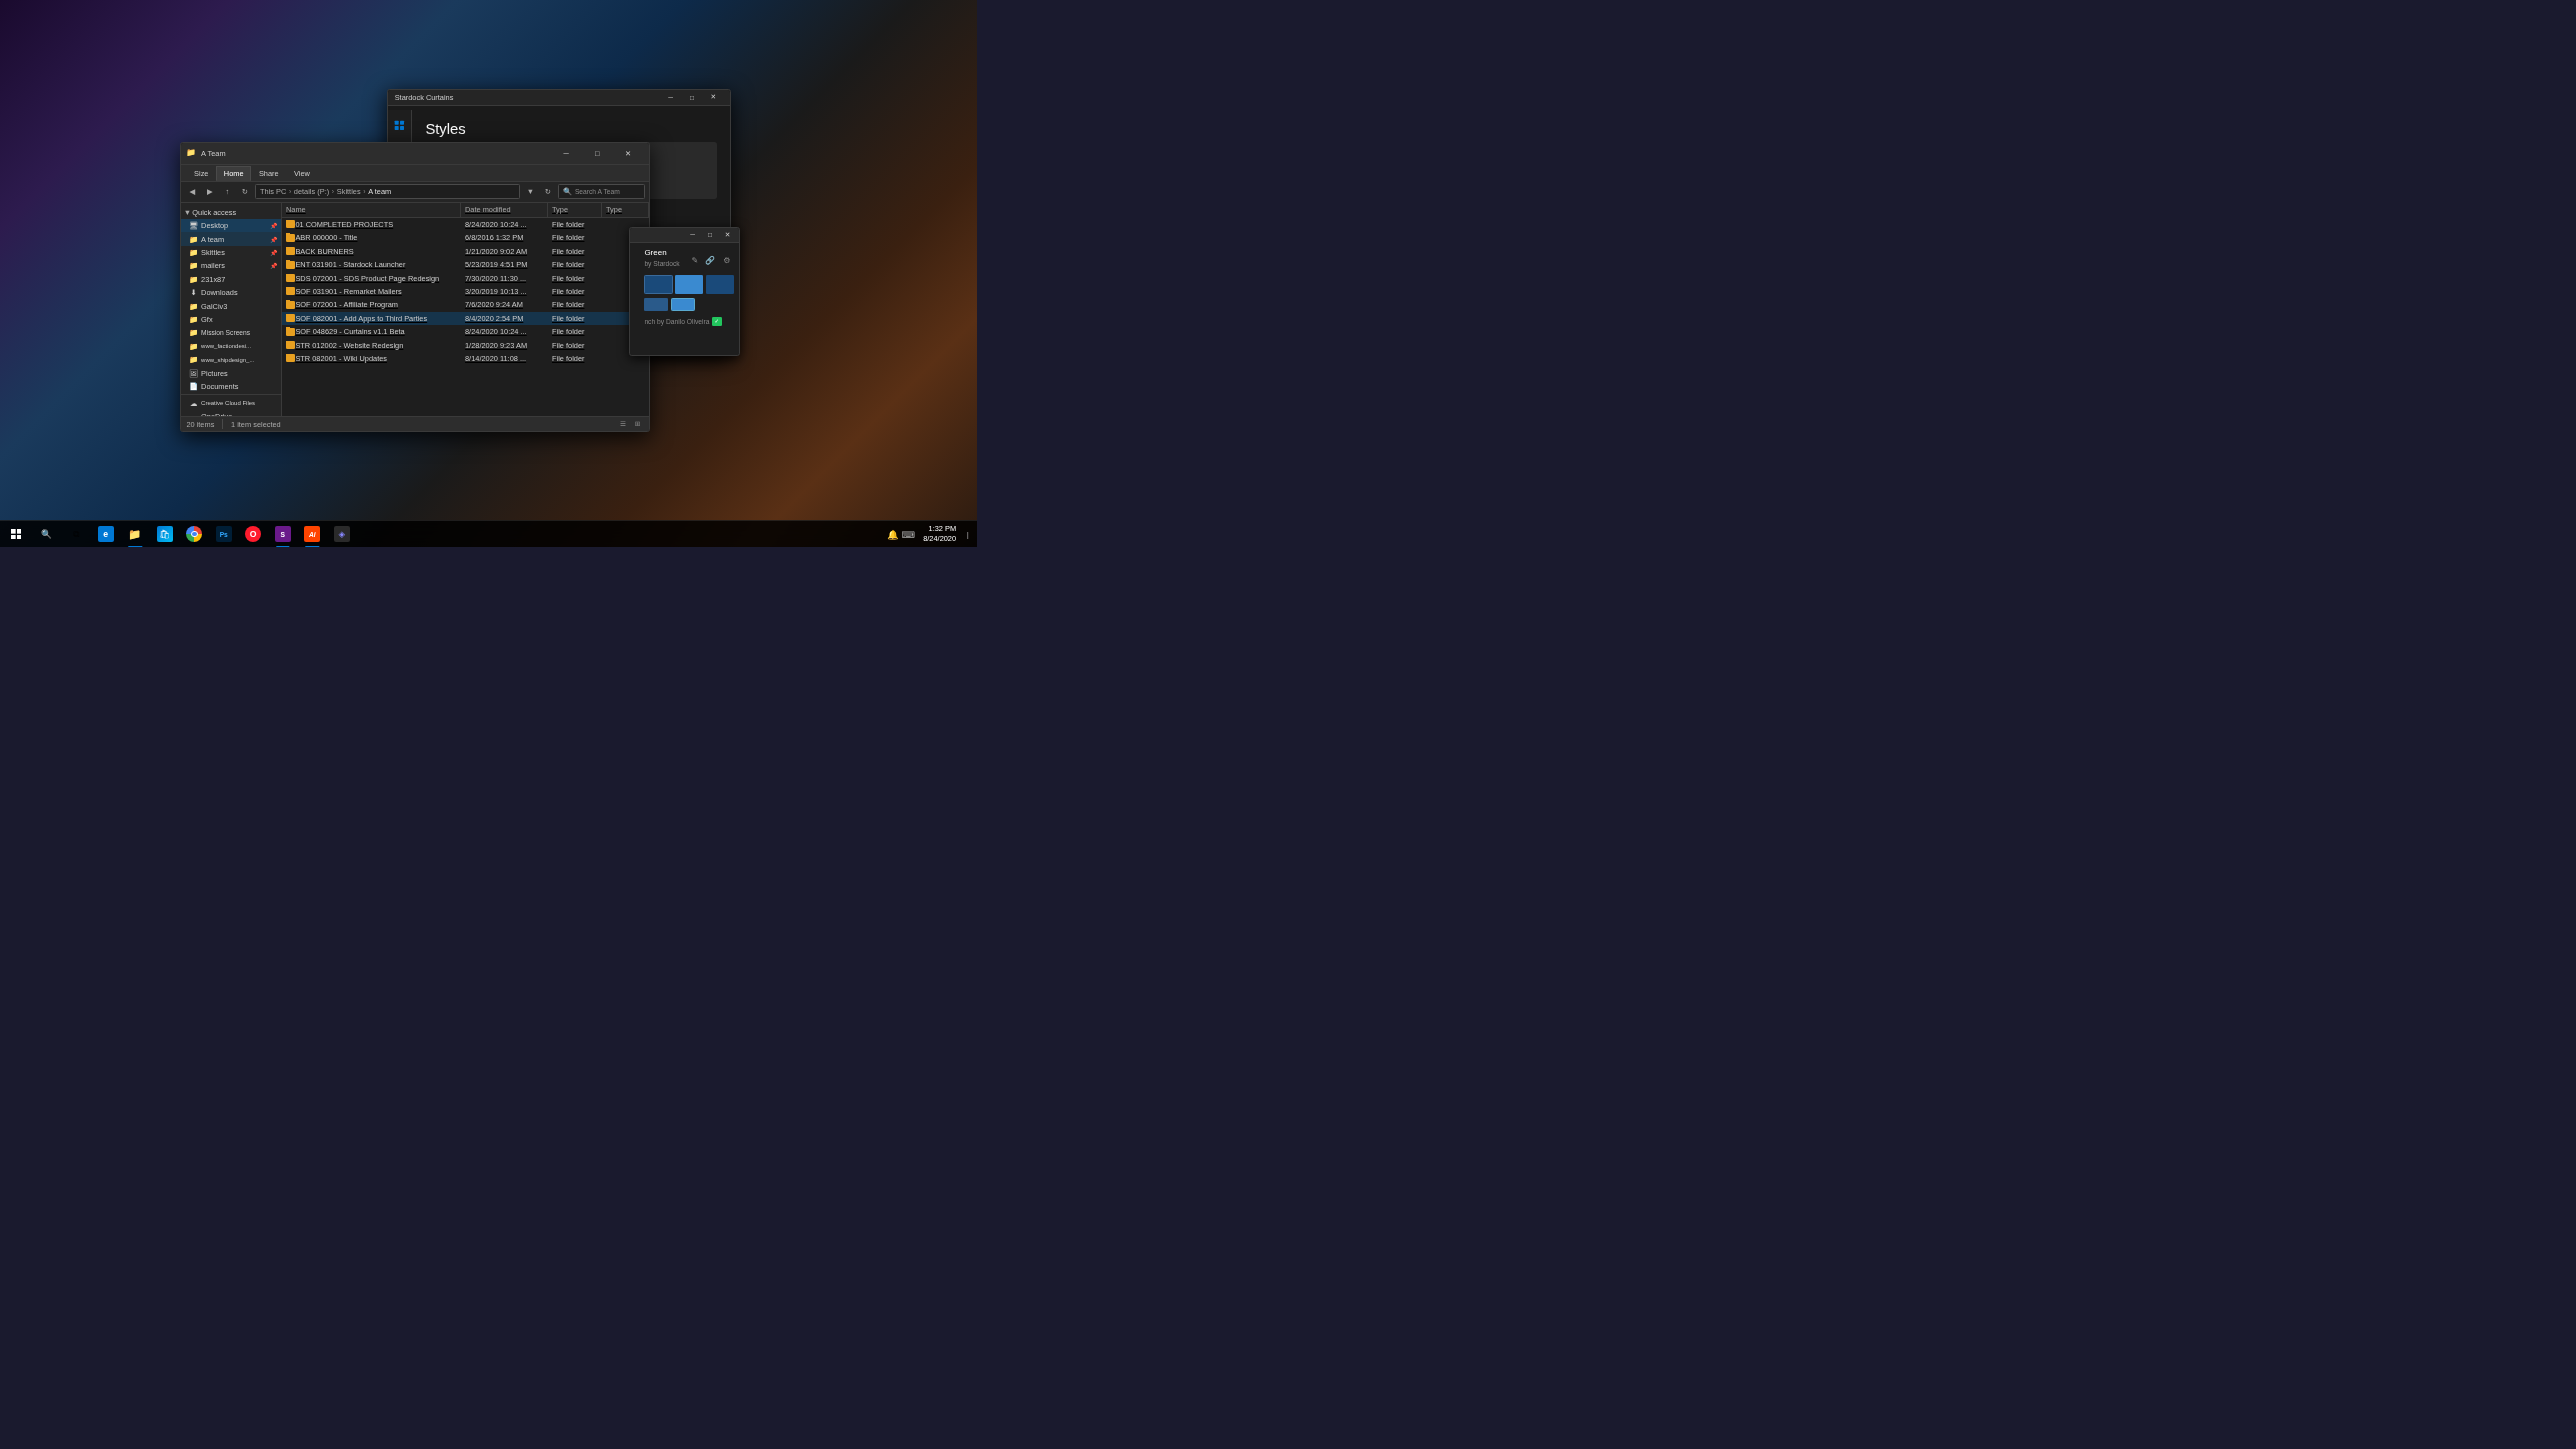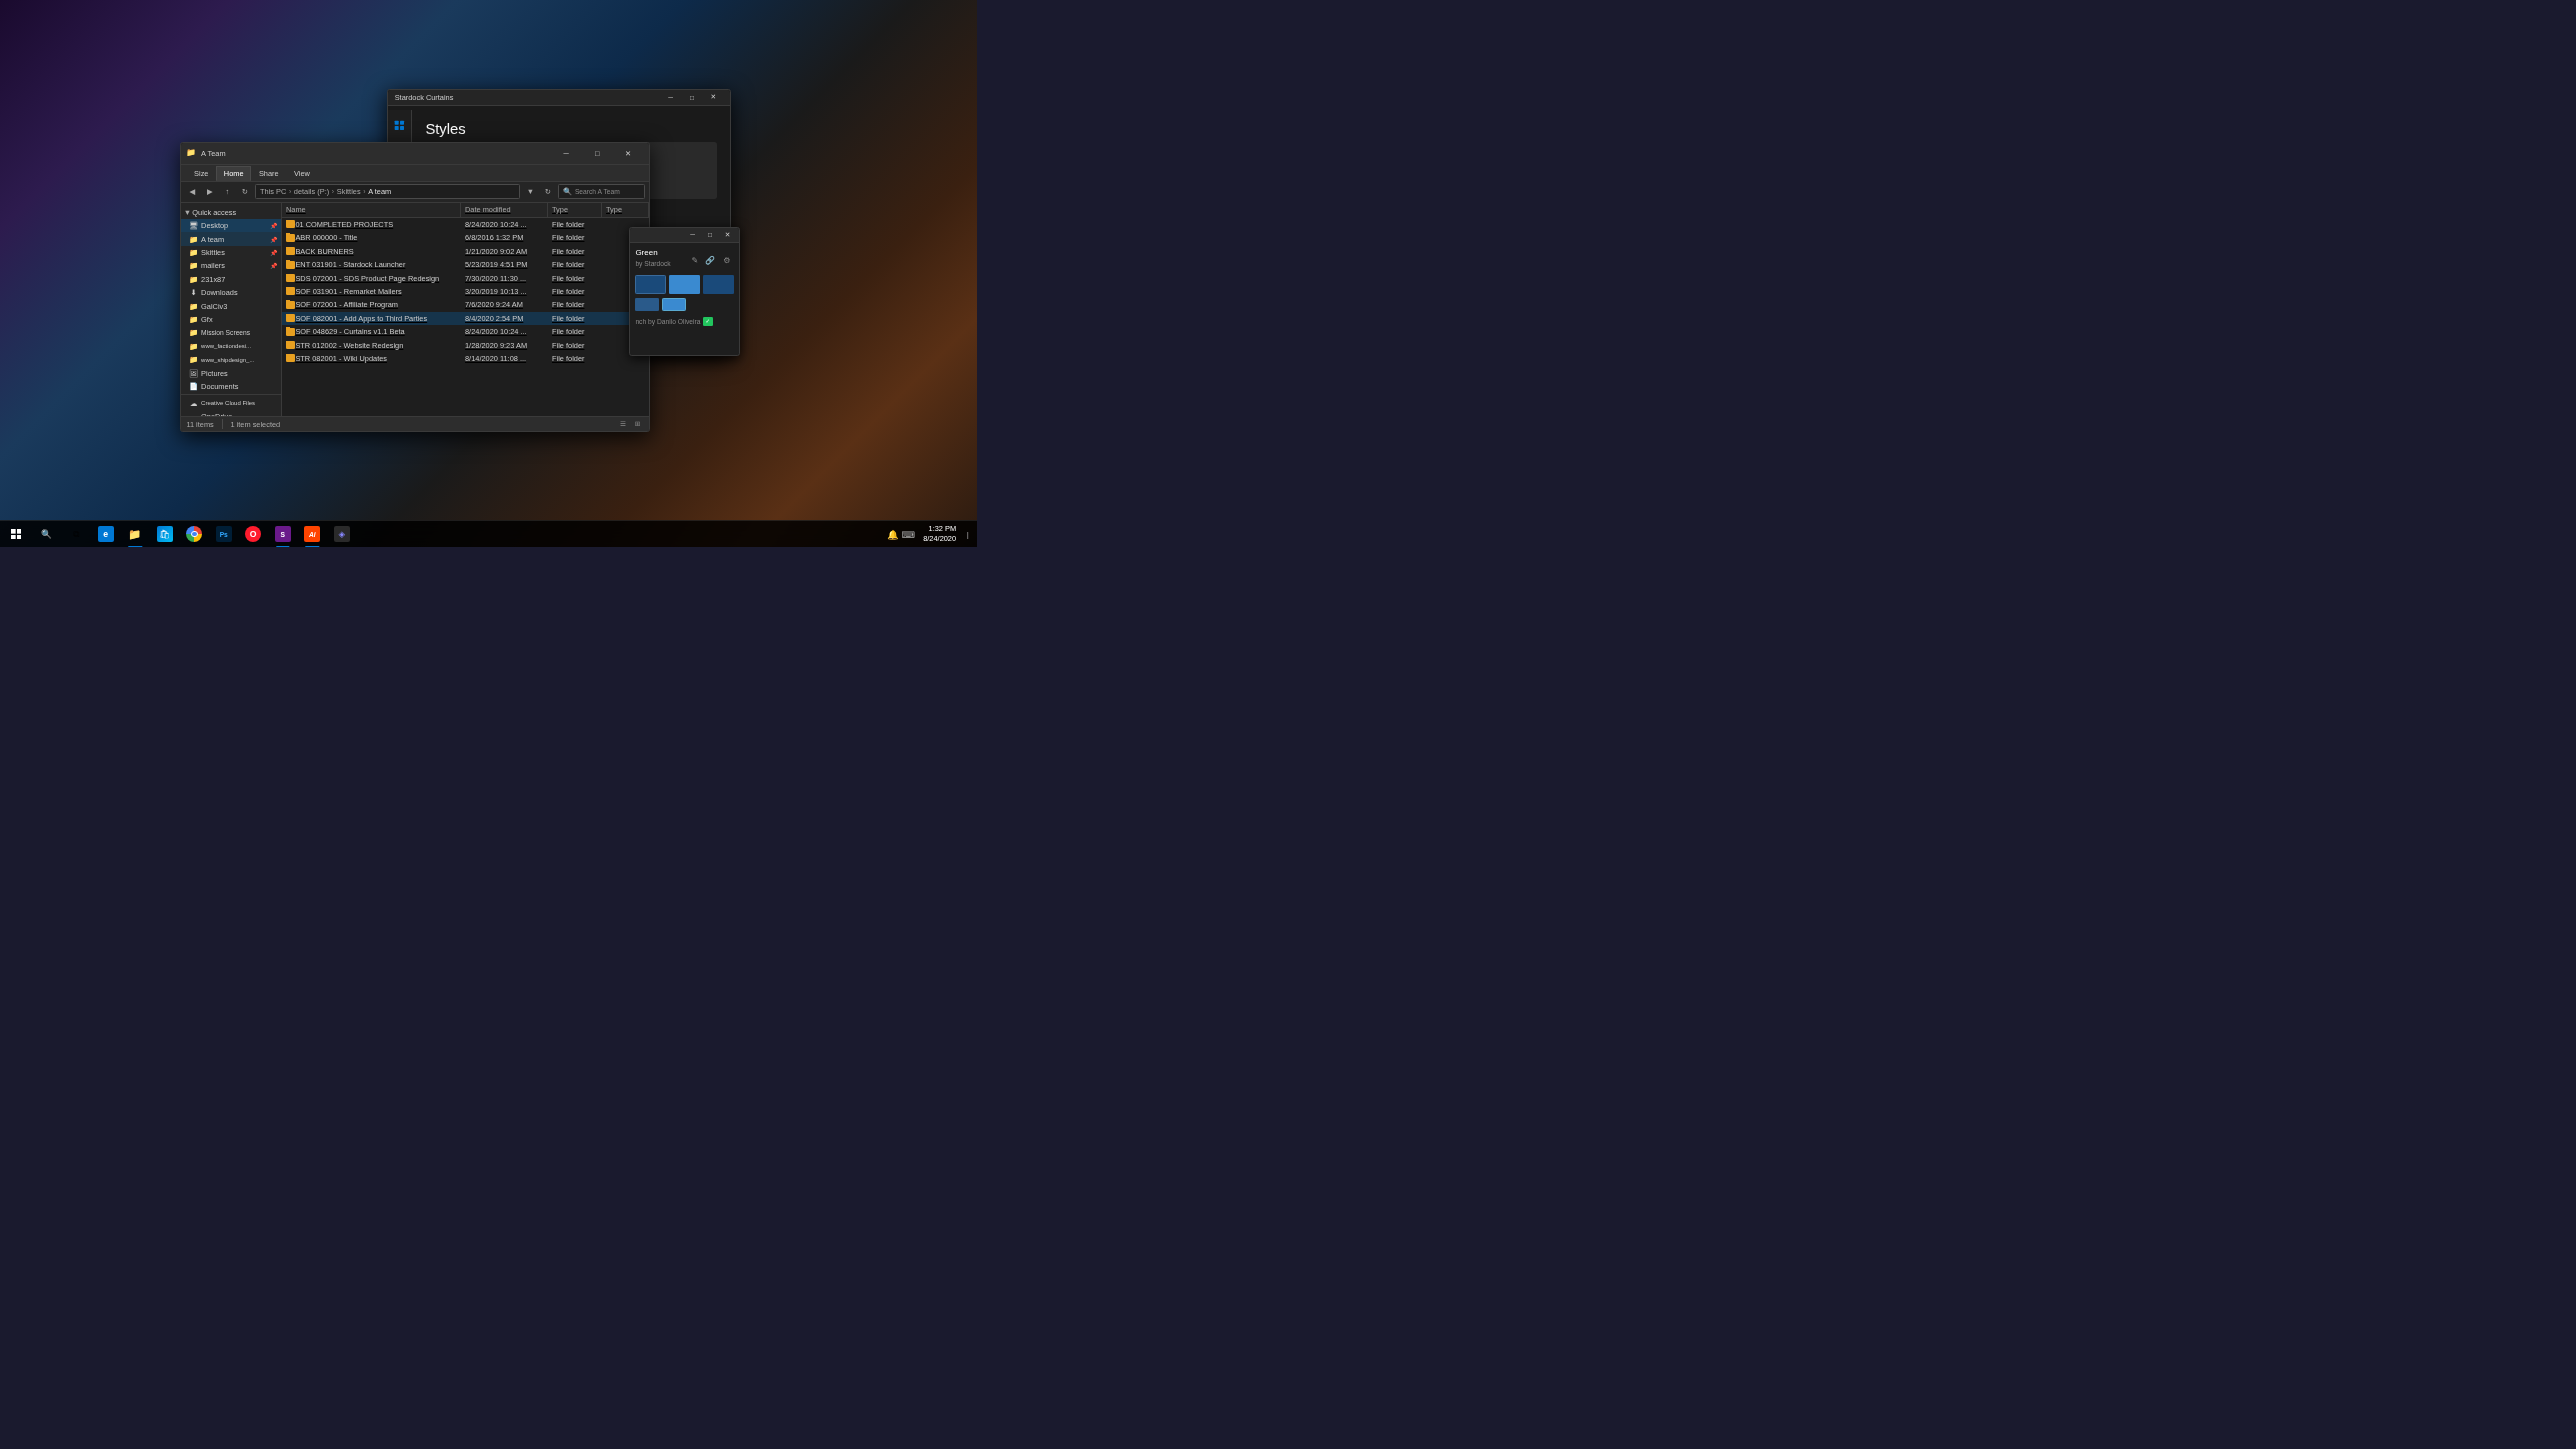--- a/index.html
+++ b/index.html
@@ -591,20 +591,21 @@
       align-items: center;
       justify-content: center;
       color: #ccc;
       font-size: 6.7px;
       cursor: pointer;
       border-radius: 1.3px;
     }
 
     .green-content {
       padding: 5.4px;
+      margin-left: 9px;
     }
 
     .green-style-name {
       font-size: 8px;
       color: white;
       margin-bottom: 2.7px;
     }
 
     .green-style-sub {
       font-size: 6.7px;
@@ -896,21 +897,21 @@
             </div>
             <div class="file-row-cell">8/14/2020 11:08 ...</div>
             <div class="file-row-cell">File folder</div>
             <div class="file-row-cell"></div>
           </div>
         </div>
     </div>
   </div>
 
   <div class="status-bar">
-    <span class="status-text">11 items</span>
+    <span class="status-text">20 items</span>
     <div class="status-divider"></div>
     <span class="status-text">1 item selected</span>
     <div class="status-right">
       <div class="view-btn">☰</div>
       <div class="view-btn">⊞</div>
     </div>
   </div>
 </div>
 
 <div class="curtains-window">

